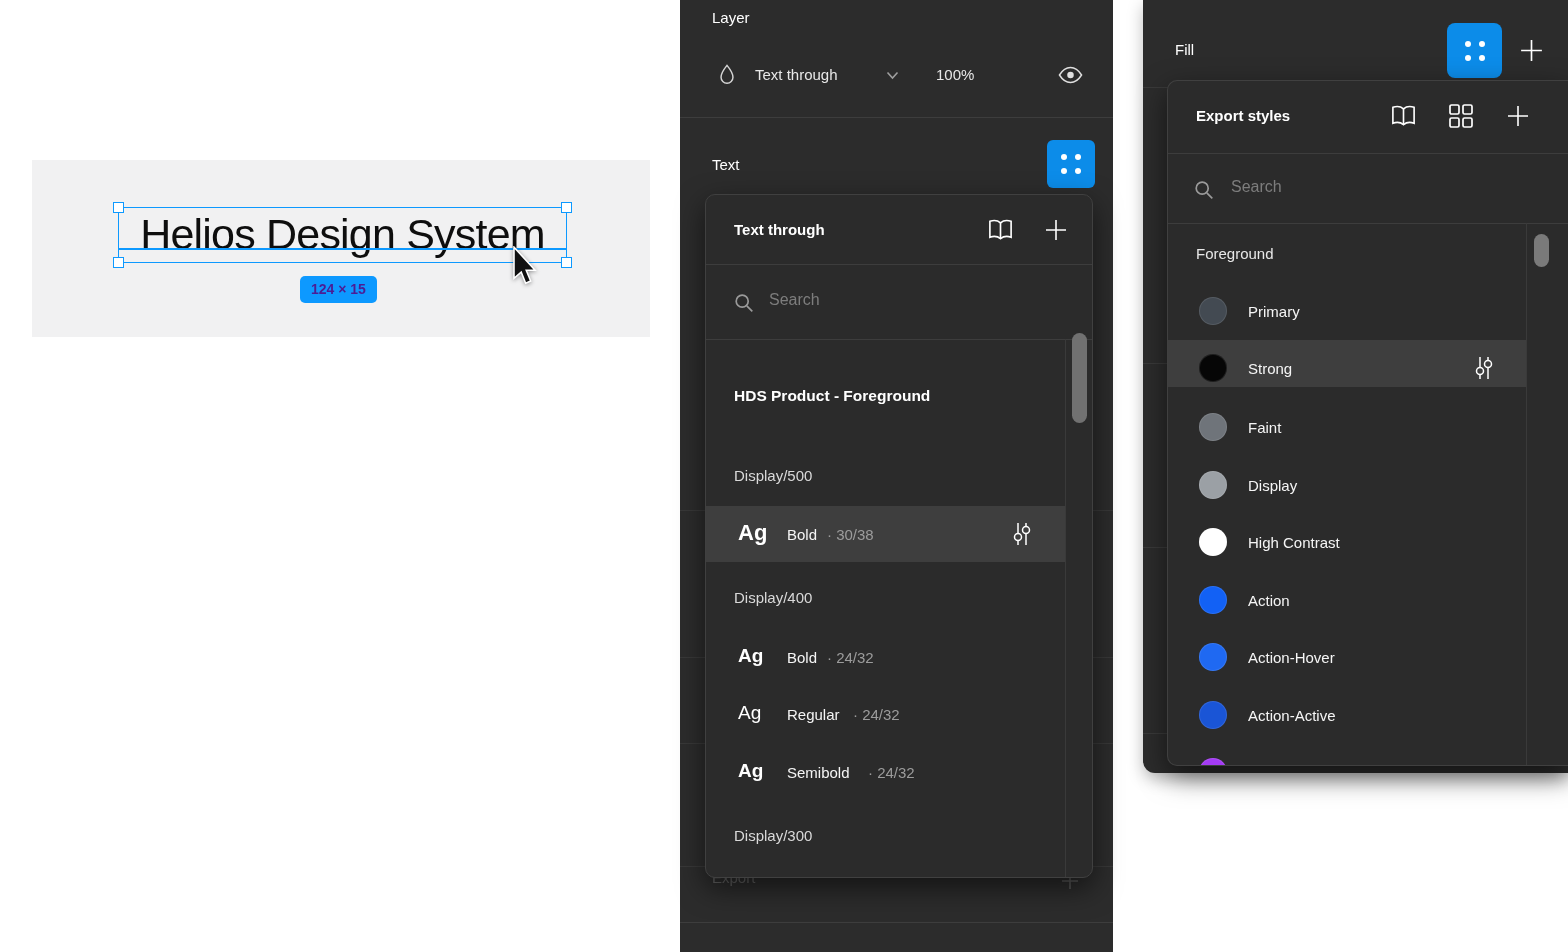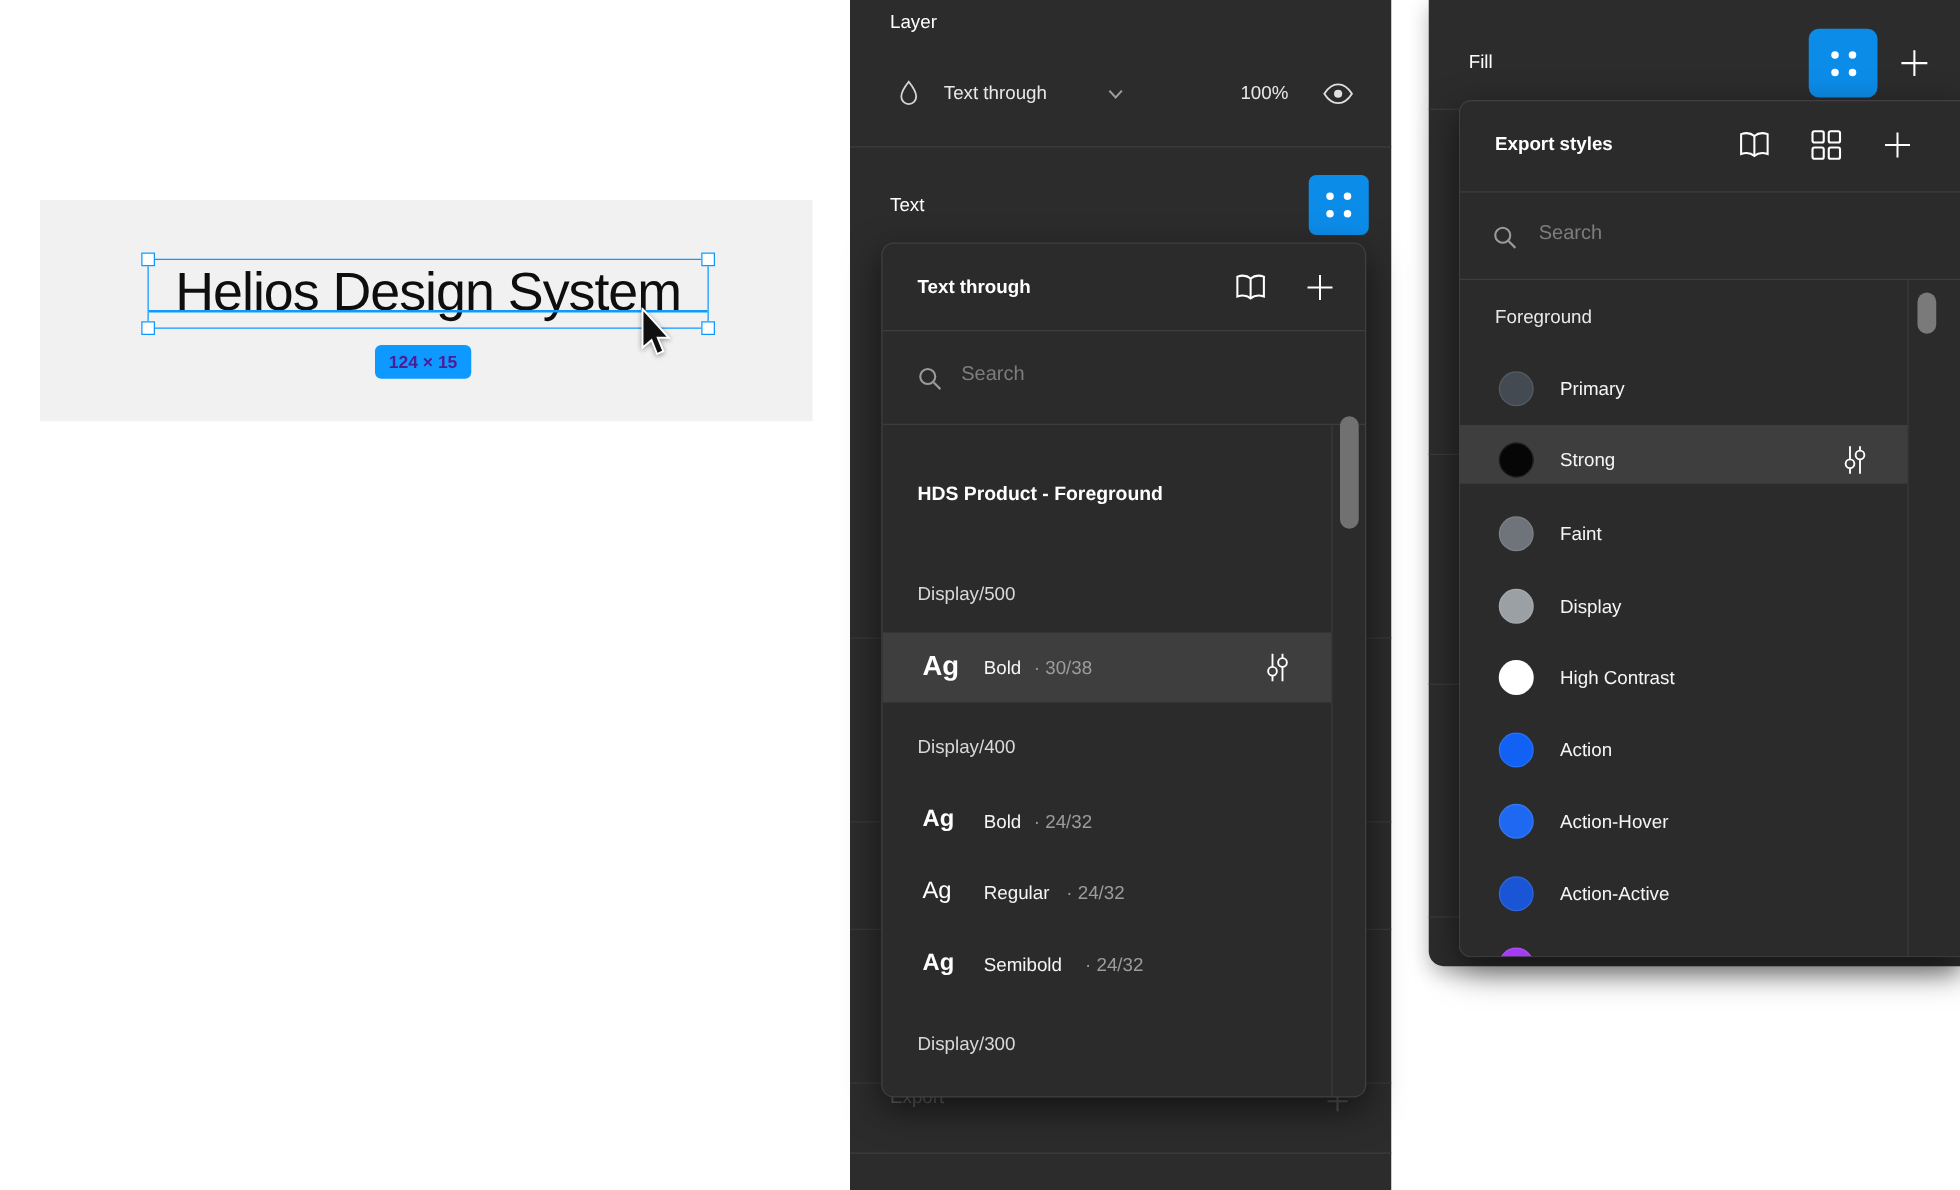--- a/index.html
+++ b/index.html
@@ -73,21 +73,21 @@
 <div class="abs panel-mid"></div>
 <div class="abs sect-title" style="left:712px;top:9px;">Layer</div>
 
 <svg class="abs" style="left:716px;top:63px;" width="22" height="24" viewBox="0 0 24 26">
   <path d="M12 2.5 C12 2.5 5.5 10.5 5.5 15.5 a6.5 6.5 0 0 0 13 0 C18.5 10.5 12 2.5 12 2.5 Z" fill="none" stroke="#d4d4d4" stroke-width="1.6"></path>
 </svg>
 <div class="abs row-text" style="left:755px;top:66px;">Text through</div>
 <svg class="abs" style="left:886px;top:71px;" width="13" height="9" viewBox="0 0 13 9">
   <path d="M1.5 1.5 L6.5 7 L11.5 1.5" fill="none" stroke="#9e9e9e" stroke-width="1.6"></path>
 </svg>
-<div class="abs row-text" style="left:984px;top:66px;width:55px;text-align:center;">100%</div>
+<div class="abs row-text" style="left:936px;top:66px;width:55px;text-align:left;">100%</div>
 <svg class="abs" style="left:1058px;top:66px;" width="25" height="18" viewBox="0 0 26 18">
   <path d="M1.5 9 C5.5 2.6 9.2 1.2 13 1.2 S20.5 2.6 24.5 9 C20.5 15.4 16.8 16.8 13 16.8 S5.5 15.4 1.5 9 Z" fill="none" stroke="#e0e0e0" stroke-width="1.5"></path>
   <circle cx="13" cy="9" r="3.4" fill="#e0e0e0"></circle>
 </svg>
 <div class="abs divider" style="left:680px;top:117px;width:433px;"></div>
 
 <div class="abs sect-title" style="left:712px;top:156px;">Text</div>
 <div class="abs blue-btn" style="left:1047px;top:140px;width:48px;height:48px;border-radius:6px;">
   <span class="dots4">
       <i></i>

